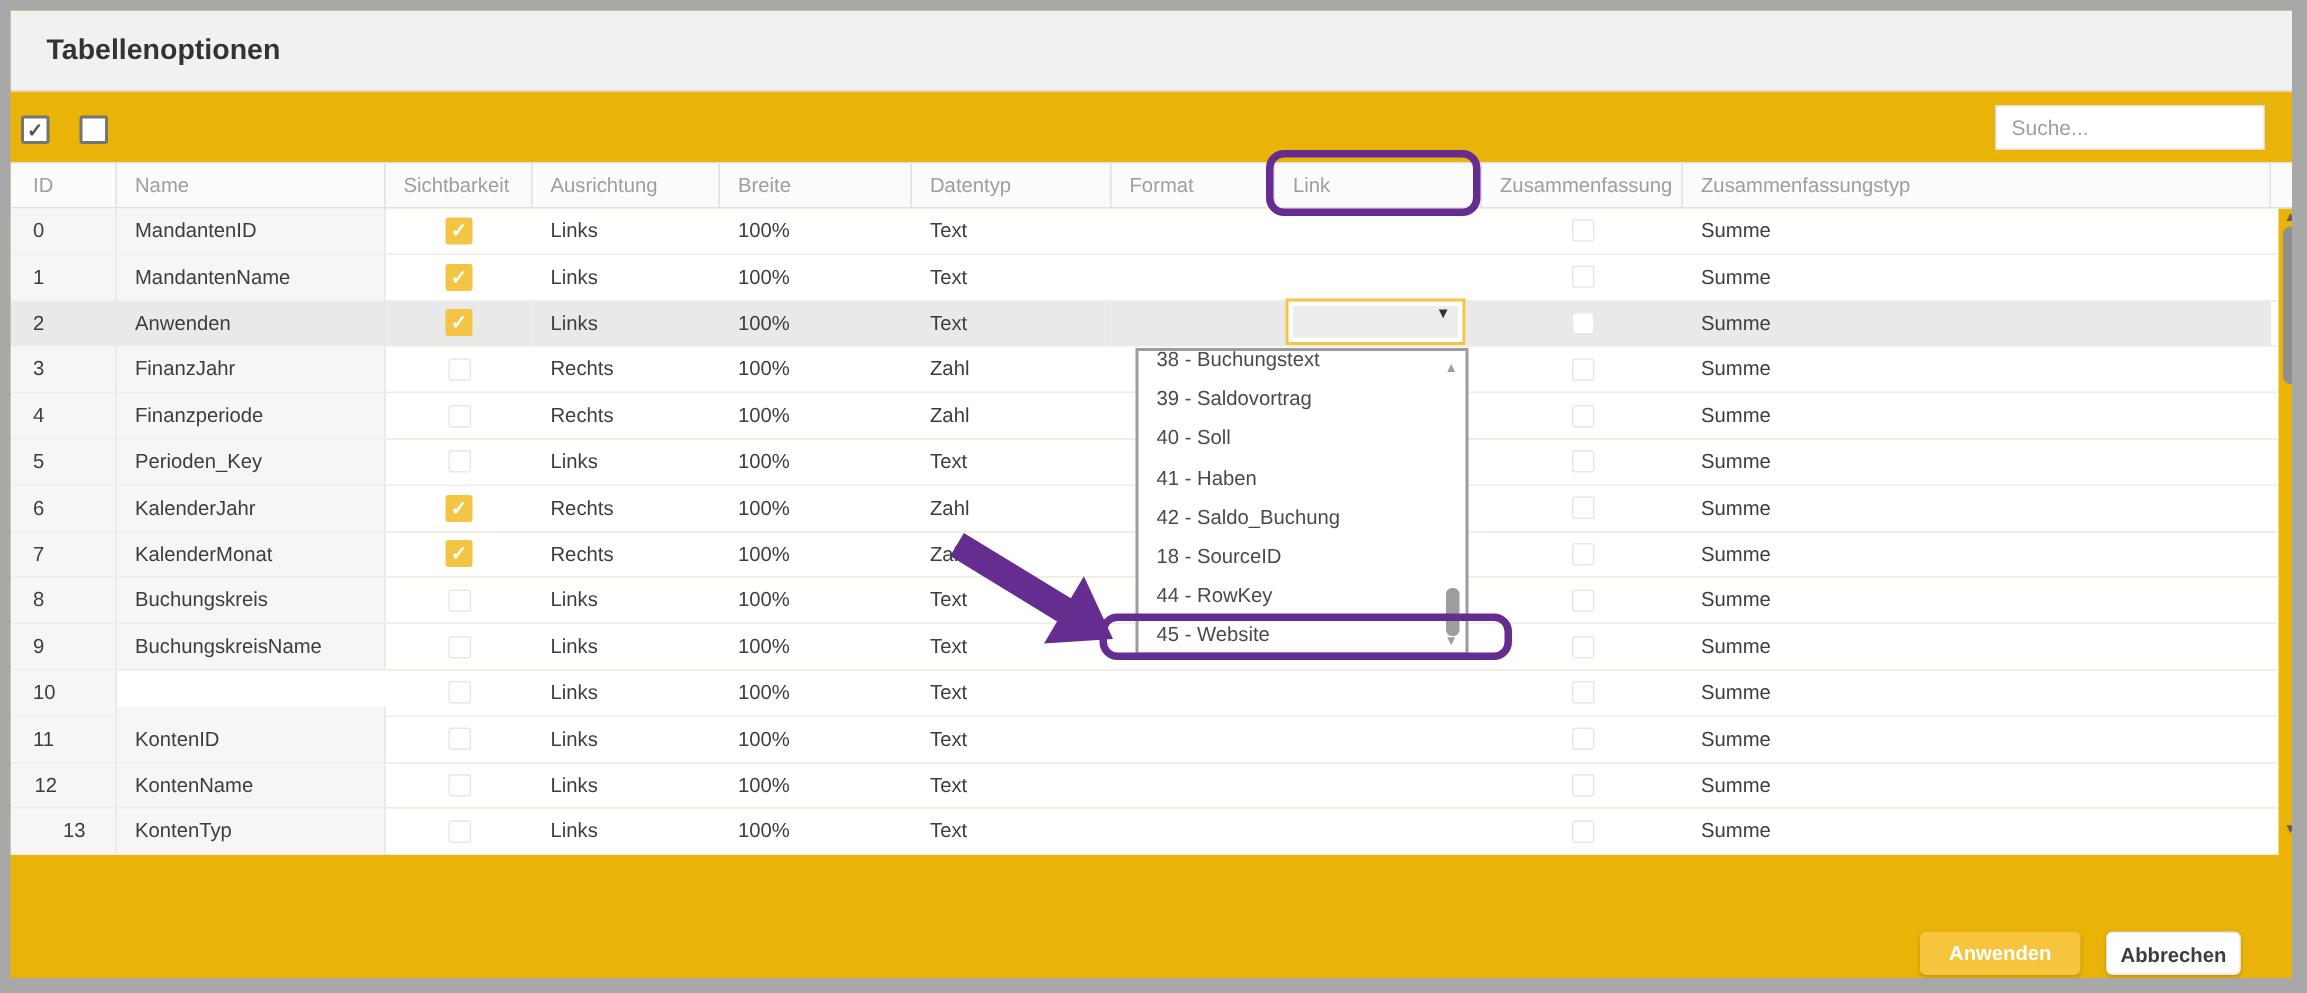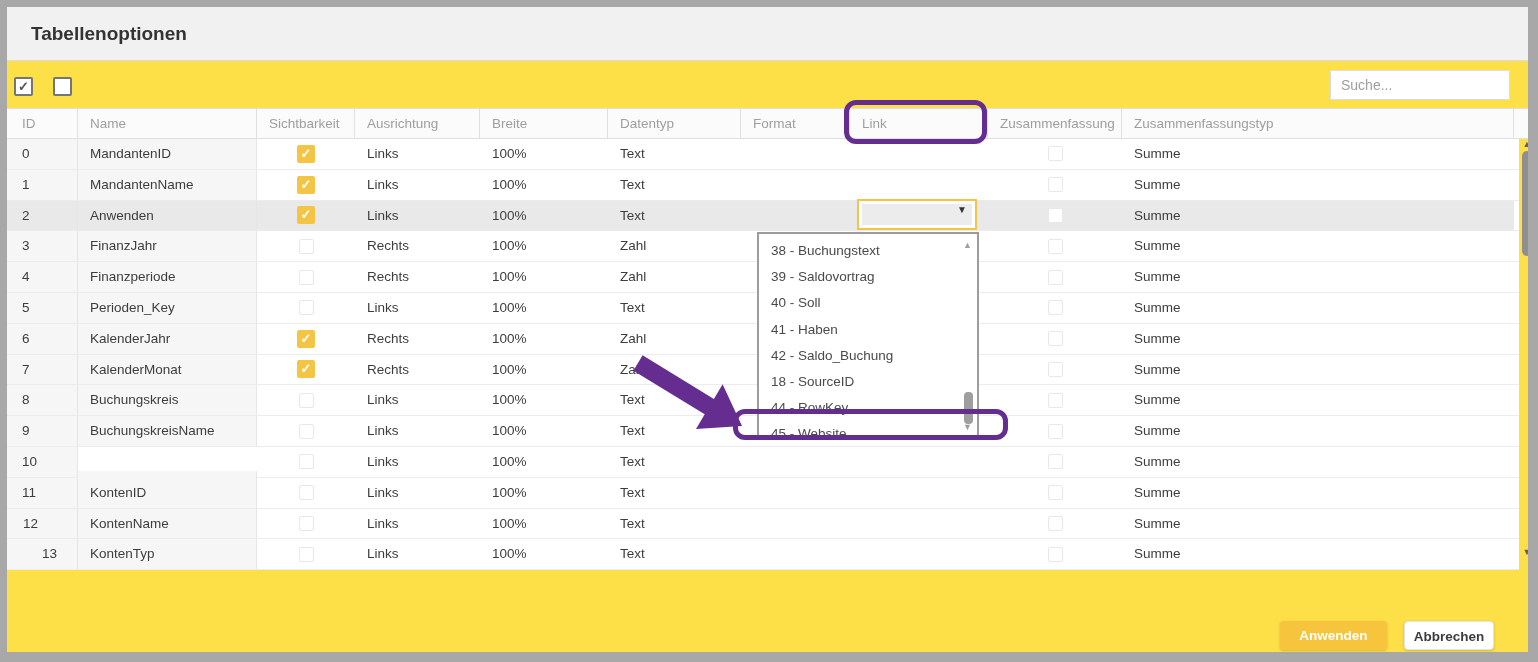--- a/index.html
+++ b/index.html
@@ -1,16 +1,16 @@
 <!DOCTYPE html>
 <html><head>
 <meta charset="utf-8">
 <style>
   html,body{margin:0;padding:0;background:#fff;}
-  .canvas{position:relative;width:1538px;height:662px;background:#fde047;overflow:hidden;
+  .canvas{position:relative;width:1538px;height:662px;background:#eab308;overflow:hidden;
           font-family:"Liberation Sans",sans-serif;color:#3d3d3d;}
   .frame{position:absolute;inset:0;border-style:solid;border-color:#a8a8a8;
          border-width:7px 10px 10px 7px;pointer-events:none;z-index:60;}
   
   .titlebar{position:absolute;left:7px;top:7px;width:1521px;height:54px;background:#f1f1f1;
             border-bottom:1px solid #dcdcdc;box-sizing:border-box;}
   .title{position:absolute;left:24px;top:0;line-height:54px;font-size:19px;font-weight:bold;color:#333;}
   
   .tb-cb{position:absolute;width:19px;height:19px;border:2px solid #757575;border-radius:2px;
          background:#fff;box-sizing:border-box;text-align:center;line-height:15px;
@@ -49,21 +49,21 @@
   .vscroll .thumb{position:absolute;left:2px;top:12px;width:10px;height:105px;background:#8f8f8f;
                   border-radius:5px;cursor:pointer;}
   
   .link-select{position:absolute;left:857px;top:199px;width:120px;height:31px;border:2px solid #f4c445;
                background:#fff;box-sizing:border-box;padding:3px;z-index:10;cursor:pointer;}
   .sel-box{position:relative;width:100%;height:100%;background:#ececec;}
   .sel-caret{position:absolute;right:8px;top:3px;font-size:10px;color:#333;}
   
   .dd-list{position:absolute;left:757px;top:232px;width:222px;height:205px;background:#fff;
            border:2px solid #9c9c9c;box-sizing:border-box;z-index:20;overflow:hidden;}
-  .dd-inner{position:absolute;left:0;top:-7px;right:0;margin-top:11px;}
+  .dd-inner{position:absolute;left:0;top:-7px;right:0;}
   .dd-item{height:26.2px;line-height:26.2px;font-size:13.5px;color:#4a4a4a;padding-left:12px;
            white-space:nowrap;cursor:pointer;}
   .dd-sb-up{position:absolute;right:5px;top:6px;font-size:9px;color:#9e9e9e;cursor:pointer;}
   .dd-sb-down{position:absolute;right:5px;bottom:3px;font-size:9px;color:#9e9e9e;cursor:pointer;}
   .dd-thumb{position:absolute;right:4px;top:158px;width:9px;height:32px;background:#9e9e9e;
             border-radius:4px;cursor:pointer;}
   
   .anno-rect{position:absolute;border:5px solid #662d91;border-radius:12px;box-sizing:border-box;z-index:30;}
   #anno-link{left:844px;top:100px;width:143px;height:44px;}
   #anno-website{left:733px;top:409px;width:275px;height:31px;}

